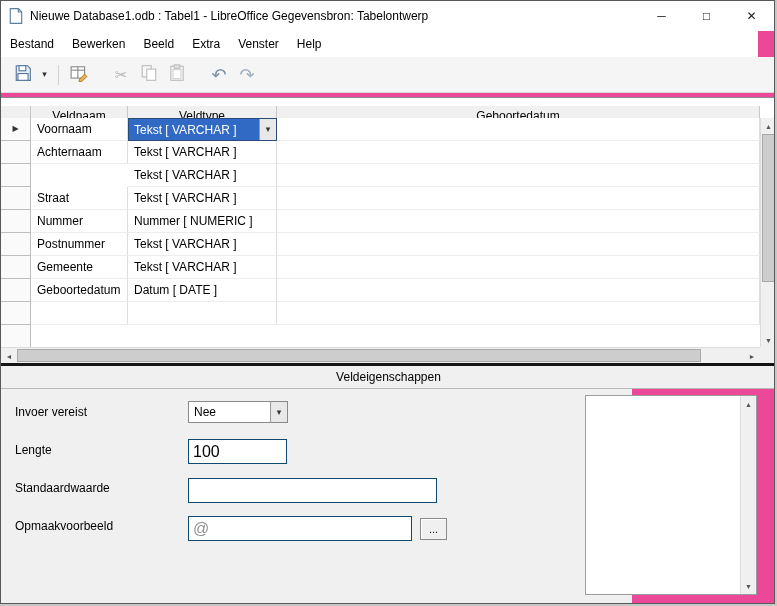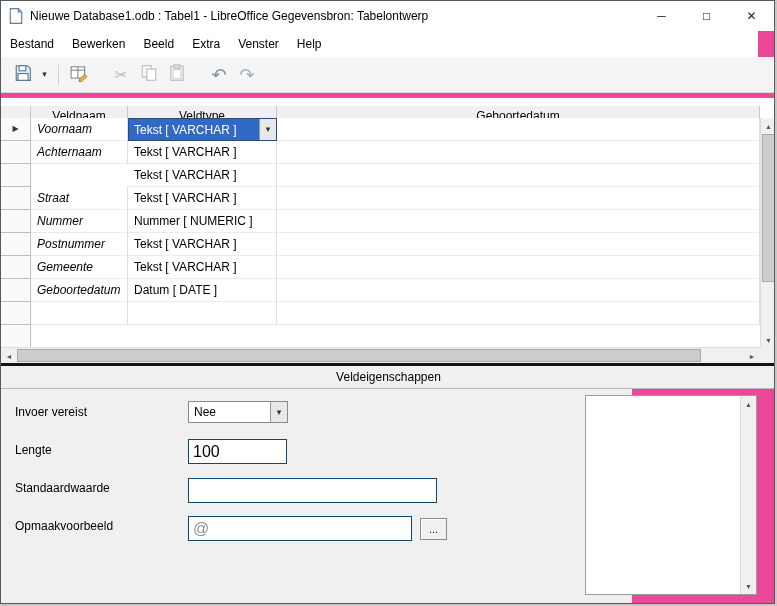--- a/index.html
+++ b/index.html
@@ -33,21 +33,21 @@
   .ghead { position: absolute; top: 0; height: 20px; background: #f0f0f0; border-bottom: 1px solid #9e9e9e; border-right: 1px solid #c6c6c6; font-size: 12px; color: #000; display: flex; align-items: center; justify-content: center; margin-top: 8px; }
   .h-sel  { left: 0;   width: 30px; }
   .h-name { left: 30px;  width: 97px; }
   .h-type { left: 127px; width: 149px; }
   .h-desc { left: 276px; width: 483px; }
 
   .grow { position: absolute; left: 0; width: 759px; height: 23px; }
   .selcell { position: absolute; left: 0; width: 30px; height: 23px; background: #fafafa; border-right: 1px solid #bdbdbd; border-bottom: 1px solid #bdbdbd; display: flex; align-items: center; justify-content: center; }
   .marker { font-size: 8px; color: #333; line-height: 1; }
   .cell { position: absolute; height: 23px; font-size: 12px; color: #000; display: flex; align-items: center; padding-left: 6px; background: #fff; border-right: 1px solid #dedede; border-bottom: 1px solid #ececec; overflow: hidden; white-space: nowrap; }
-  .c-name { left: 30px;  width: 97px; font-style: italic; }
+  .c-name { left: 30px;  width: 97px; }
   .c-type { left: 127px; width: 149px; }
   .c-desc { left: 276px; width: 483px; }
   .typecombo { padding: 0; border: 1px solid #2a4a7a; }
   .combo-sel-text { flex: 1; height: 100%; background: #316ac5; color: #fff; display: flex; align-items: center; padding-left: 5px; font-size: 12px; }
   .combo-dd { width: 17px; height: 100%; background: #e8e8e8; border-left: 1px solid #9a9a9a; display: flex; align-items: center; justify-content: center; }
 
   
   .vscroll { position: absolute; right: 0; top: 20px; width: 16px; height: 230px; background: #f0f0f0; border-left: 1px solid #dcdcdc; }
   .sarrow { height: 16px; width: 100%; display: flex; align-items: center; justify-content: center; font-size: 7px; color: #555; }
   .vthumb { position: absolute; left: 1px; right: 1px; top: 16px; height: 148px; background: #cdcdcd; border: 1px solid #a9a9a9; }

